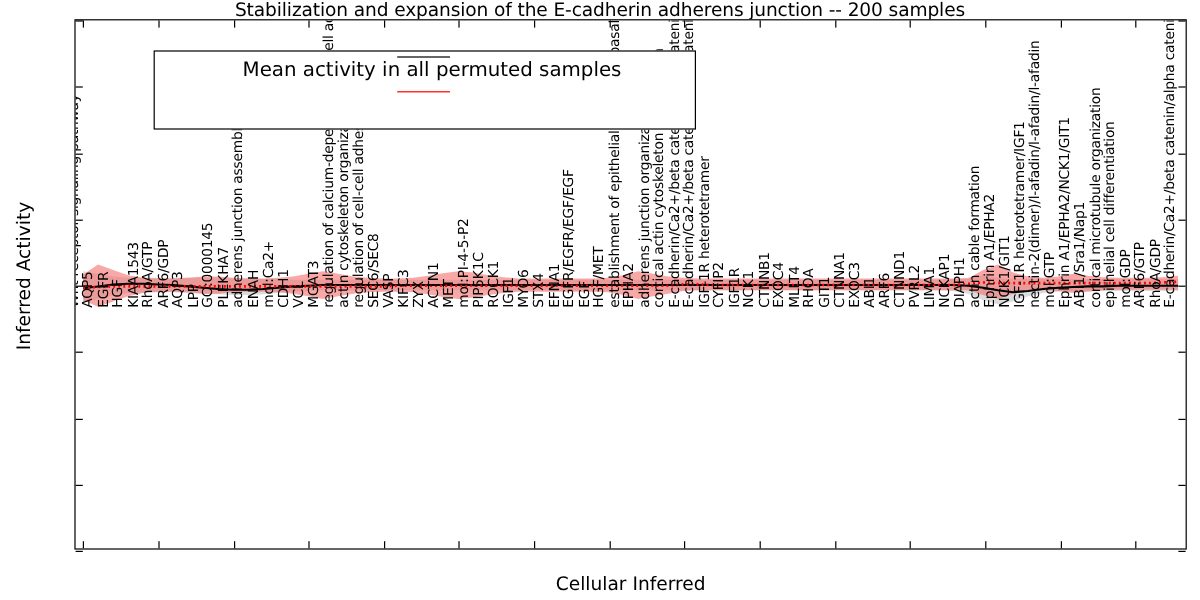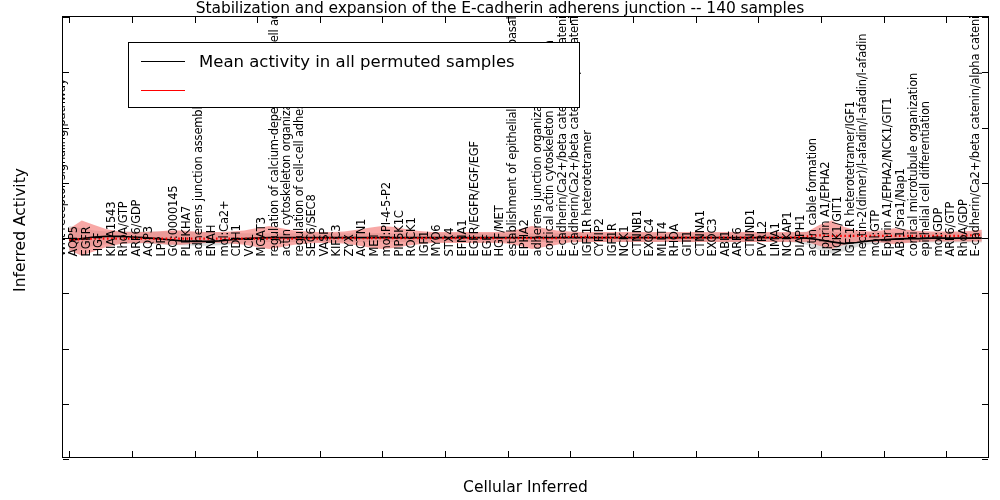--- a/index.html
+++ b/index.html
@@ -31,35 +31,35 @@
 
   
   .xcat{position:absolute;font-size:11.5px;white-space:nowrap;
         transform-origin:left bottom;transform:rotate(-90deg);
         line-height:9.4px;letter-spacing:-0.2px;}
 
   
   #legend{position:absolute;left:65px;top:25px;width:452px;height:66px;
           border:1.3px solid #000;background:#fff;box-sizing:border-box;
           padding:4px 0 0 0;}
-  .lgrow{display:flex;align-items:center;height:29px;padding-left:12px;}
+  .lgrow{display:flex;align-items:center;height:29px;padding-left:12px;flex-direction:column;}
   .lgline{width:44px;height:0;margin-right:14px;flex:none;}
   .lgtxt{font-size:16.5px;white-space:nowrap;}
 
   
   #plotsvg{position:absolute;left:0;top:0;width:100%;height:100%;}
   #catlayer{position:absolute;left:0;top:0;width:927px;height:442px;
             overflow:hidden;pointer-events:none;}
 </style>
 </head>
 <body>
 
 <div id="fig">
 
-  <div id="title">Stabilization and expansion of the E-cadherin adherens junction -- 140 samples</div>
+  <div id="title">Stabilization and expansion of the E-cadherin adherens junction -- 200 samples</div>
 
   <div id="ylabel">Inferred Activity</div>
   <div id="xlabel">Cellular Inferred</div>
 
   <div id="axes">
     <svg id="plotsvg" viewBox="0 0 927 442" preserveAspectRatio="none">
         <path d="M6.26 209.95 L18.79 212.16 L31.32 214.37 L43.84 215.48 L56.37 215.48 L68.90 215.48 L81.43 215.48 L93.95 215.48 L106.48 215.48 L119.01 215.48 L131.53 216.03 L144.06 216.03 L156.59 216.58 L169.11 216.58 L181.64 217.13 L194.17 217.13 L206.70 217.13 L219.22 217.13 L231.75 217.13 L244.28 217.13 L256.80 217.13 L269.33 217.13 L281.86 217.13 L294.39 217.13 L306.91 217.13 L319.44 217.13 L331.97 217.13 L344.49 217.13 L357.02 217.13 L369.55 217.13 L382.07 217.13 L394.60 217.13 L407.13 217.13 L419.66 217.13 L432.18 217.13 L444.71 217.13 L457.24 217.13 L469.76 217.13 L482.29 217.13 L494.82 217.13 L507.34 217.13 L519.87 217.13 L532.40 217.13 L544.93 217.13 L557.45 217.13 L569.98 217.13 L582.51 217.13 L595.03 217.13 L607.56 217.13 L620.09 217.13 L632.61 217.13 L645.14 217.13 L657.67 217.13 L670.20 217.13 L682.72 217.13 L695.25 217.13 L707.78 217.13 L720.30 217.13 L732.83 216.58 L745.36 215.48 L757.89 213.27 L770.41 215.48 L782.94 216.58 L795.47 216.58 L807.99 216.58 L820.52 216.58 L833.05 216.58 L845.57 216.58 L858.10 216.58 L870.63 216.58 L883.16 216.58 L895.68 216.58 L908.21 216.58 L920.74 216.58 L920.74 226.53 L908.21 226.53 L895.68 226.53 L883.16 226.53 L870.63 226.53 L858.10 226.53 L845.57 226.53 L833.05 226.53 L820.52 227.08 L807.99 228.18 L795.47 230.95 L782.94 235.36 L770.41 237.57 L757.89 234.26 L745.36 228.74 L732.83 226.53 L720.30 225.97 L707.78 225.97 L695.25 225.97 L682.72 225.97 L670.20 225.97 L657.67 225.97 L645.14 225.97 L632.61 225.97 L620.09 225.97 L607.56 225.97 L595.03 225.97 L582.51 225.97 L569.98 225.97 L557.45 225.97 L544.93 225.97 L532.40 225.97 L519.87 225.97 L507.34 225.97 L494.82 225.97 L482.29 225.97 L469.76 225.97 L457.24 225.97 L444.71 225.97 L432.18 225.97 L419.66 225.97 L407.13 225.97 L394.60 225.97 L382.07 225.97 L369.55 225.97 L357.02 225.97 L344.49 225.97 L331.97 225.97 L319.44 225.97 L306.91 225.97 L294.39 225.97 L281.86 225.97 L269.33 225.97 L256.80 225.97 L244.28 225.97 L231.75 225.97 L219.22 225.97 L206.70 225.97 L194.17 226.53 L181.64 227.08 L169.11 228.18 L156.59 229.29 L144.06 229.84 L131.53 229.84 L119.01 229.29 L106.48 228.74 L93.95 228.18 L81.43 227.63 L68.90 227.63 L56.37 227.63 L43.84 228.18 L31.32 229.84 L18.79 233.16 L6.26 236.47 Z" fill="#bdbdbd" fill-opacity="0.55" stroke="none"></path>
         <path d="M6.26 212.71 L18.79 204.43 L31.32 208.85 L43.84 213.27 L56.37 215.48 L68.90 216.03 L81.43 216.03 L93.95 215.48 L106.48 214.37 L119.01 214.37 L131.53 215.48 L144.06 216.03 L156.59 216.03 L169.11 215.48 L181.64 214.37 L194.17 212.16 L206.70 209.95 L219.22 212.16 L231.75 214.37 L244.28 215.48 L256.80 216.03 L269.33 216.03 L281.86 215.48 L294.39 213.82 L306.91 211.61 L319.44 209.95 L331.97 211.06 L344.49 213.27 L357.02 214.92 L369.55 216.03 L382.07 216.03 L394.60 216.03 L407.13 216.03 L419.66 216.03 L432.18 216.03 L444.71 215.48 L457.24 213.27 L469.76 209.95 L482.29 212.16 L494.82 214.37 L507.34 215.48 L519.87 216.03 L532.40 216.03 L544.93 216.03 L557.45 216.03 L569.98 216.03 L582.51 216.03 L595.03 216.03 L607.56 216.03 L620.09 216.03 L632.61 216.03 L645.14 216.03 L657.67 216.03 L670.20 216.03 L682.72 216.03 L695.25 216.03 L707.78 216.03 L720.30 216.03 L732.83 216.03 L745.36 216.03 L757.89 208.85 L770.41 204.43 L782.94 211.06 L795.47 214.37 L807.99 215.48 L820.52 214.37 L833.05 212.16 L845.57 213.82 L858.10 214.92 L870.63 215.48 L883.16 215.48 L895.68 215.48 L908.21 214.92 L920.74 213.82 L920.74 225.42 L908.21 225.42 L895.68 225.42 L883.16 225.42 L870.63 225.42 L858.10 225.97 L845.57 227.08 L833.05 228.18 L820.52 226.53 L807.99 225.97 L795.47 226.53 L782.94 228.74 L770.41 233.16 L757.89 229.84 L745.36 225.97 L732.83 225.97 L720.30 225.97 L707.78 225.97 L695.25 225.97 L682.72 225.97 L670.20 225.97 L657.67 225.97 L645.14 225.97 L632.61 225.97 L620.09 225.97 L607.56 225.97 L595.03 225.97 L582.51 225.97 L569.98 225.97 L557.45 225.97 L544.93 225.97 L532.40 225.97 L519.87 225.97 L507.34 226.53 L494.82 228.74 L482.29 230.95 L469.76 233.16 L457.24 229.84 L444.71 227.63 L432.18 227.08 L419.66 227.08 L407.13 227.08 L394.60 227.08 L382.07 227.08 L369.55 227.08 L357.02 228.18 L344.49 229.84 L331.97 232.05 L319.44 233.16 L306.91 231.50 L294.39 229.29 L281.86 227.63 L269.33 227.08 L256.80 227.08 L244.28 227.63 L231.75 228.74 L219.22 230.95 L206.70 233.16 L194.17 230.95 L181.64 228.74 L169.11 227.63 L156.59 227.08 L144.06 227.08 L131.53 227.63 L119.01 228.74 L106.48 228.74 L93.95 227.63 L81.43 227.08 L68.90 227.08 L56.37 228.18 L43.84 230.95 L31.32 235.36 L18.79 239.78 L6.26 234.26 Z" fill="#f4736f" fill-opacity="0.62" stroke="none"></path>
         <path d="M6.26 224.31 L18.79 222.66 L31.32 221.00 L43.84 220.45 L56.37 220.45 L68.90 221.00 L81.43 221.55 L93.95 222.66 L106.48 223.76 L119.01 224.87 L131.53 225.42 L144.06 225.42 L156.59 224.87 L169.11 223.76 L181.64 222.66 L194.17 222.10 L206.70 221.55 L219.22 221.55 L231.75 221.55 L244.28 221.55 L256.80 221.55 L269.33 221.55 L281.86 221.55 L294.39 221.55 L306.91 221.55 L319.44 221.55 L331.97 221.55 L344.49 221.55 L357.02 221.55 L369.55 221.55 L382.07 221.55 L394.60 221.55 L407.13 221.55 L419.66 221.55 L432.18 221.55 L444.71 221.55 L457.24 221.55 L469.76 221.55 L482.29 221.55 L494.82 221.55 L507.34 221.55 L519.87 221.55 L532.40 221.55 L544.93 221.55 L557.45 221.55 L569.98 221.55 L582.51 221.55 L595.03 221.55 L607.56 221.55 L620.09 221.55 L632.61 221.55 L645.14 221.55 L657.67 221.55 L670.20 221.55 L682.72 221.55 L695.25 221.55 L707.78 221.55 L720.30 221.55 L732.83 221.55 L745.36 222.10 L757.89 223.76 L770.41 225.97 L782.94 227.63 L795.47 226.53 L807.99 224.87 L820.52 223.76 L833.05 223.21 L845.57 222.66 L858.10 222.66 L870.63 222.10 L883.16 222.10 L895.68 222.10 L908.21 222.10 L920.74 222.10 " fill="none" stroke="#000000" stroke-width="1.7"></path>
         <path d="M6.26 223.76 L18.79 223.21 L31.32 222.66 L43.84 222.66 L56.37 222.66 L68.90 222.66 L81.43 222.66 L93.95 222.66 L106.48 222.66 L119.01 222.66 L131.53 222.66 L144.06 222.66 L156.59 222.66 L169.11 222.66 L181.64 222.66 L194.17 222.66 L206.70 222.66 L219.22 222.66 L231.75 222.66 L244.28 222.66 L256.80 222.66 L269.33 222.10 L281.86 222.10 L294.39 222.10 L306.91 222.10 L319.44 222.10 L331.97 222.10 L344.49 222.10 L357.02 222.10 L369.55 222.10 L382.07 222.10 L394.60 222.10 L407.13 222.10 L419.66 222.10 L432.18 222.10 L444.71 222.10 L457.24 222.10 L469.76 222.10 L482.29 222.10 L494.82 222.10 L507.34 221.00 L519.87 221.00 L532.40 221.55 L544.93 221.55 L557.45 221.55 L569.98 221.55 L582.51 221.55 L595.03 221.55 L607.56 221.55 L620.09 221.55 L632.61 221.55 L645.14 221.55 L657.67 221.55 L670.20 221.55 L682.72 221.55 L695.25 221.55 L707.78 221.55 L720.30 221.55 L732.83 221.55 L745.36 220.45 L757.89 219.34 L770.41 219.90 L782.94 219.90 L795.47 219.90 L807.99 219.90 L820.52 219.90 L833.05 219.90 L845.57 219.90 L858.10 219.90 L870.63 219.90 L883.16 219.90 L895.68 219.90 L908.21 219.34 L920.74 218.79 " fill="none" stroke="#ff0000" stroke-width="2.2" stroke-dasharray="1.6 2.6"></path>

